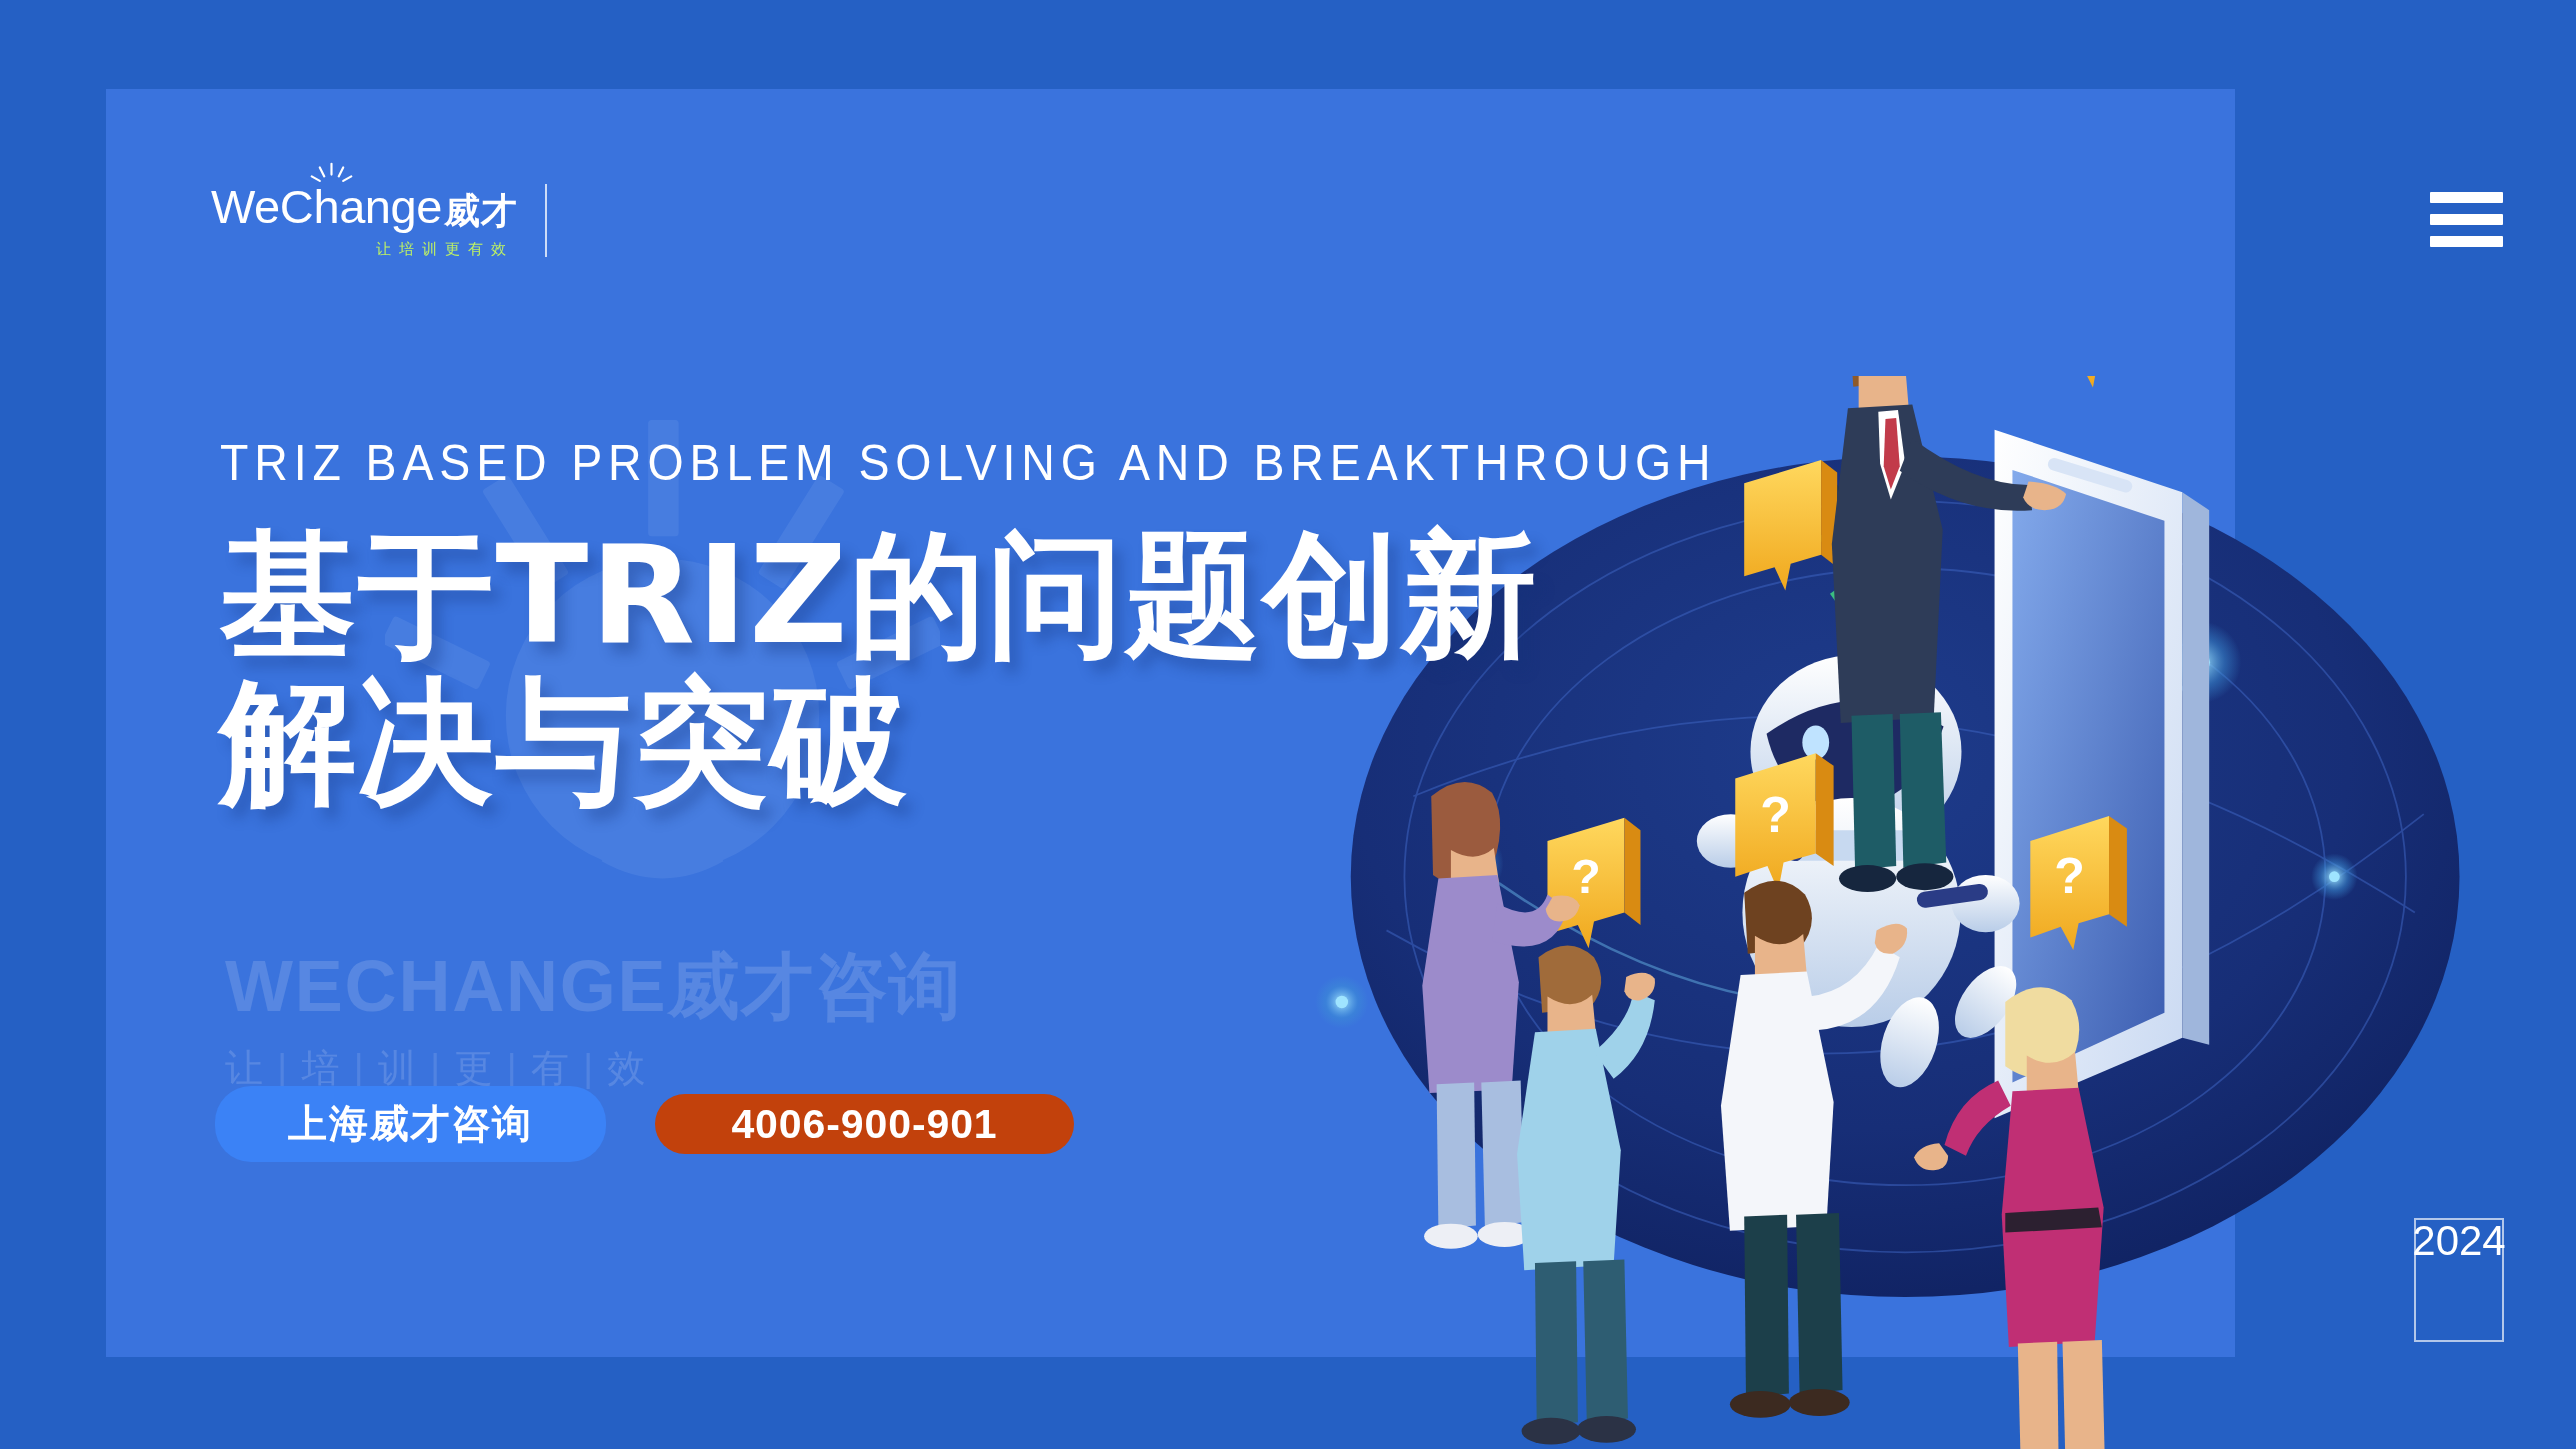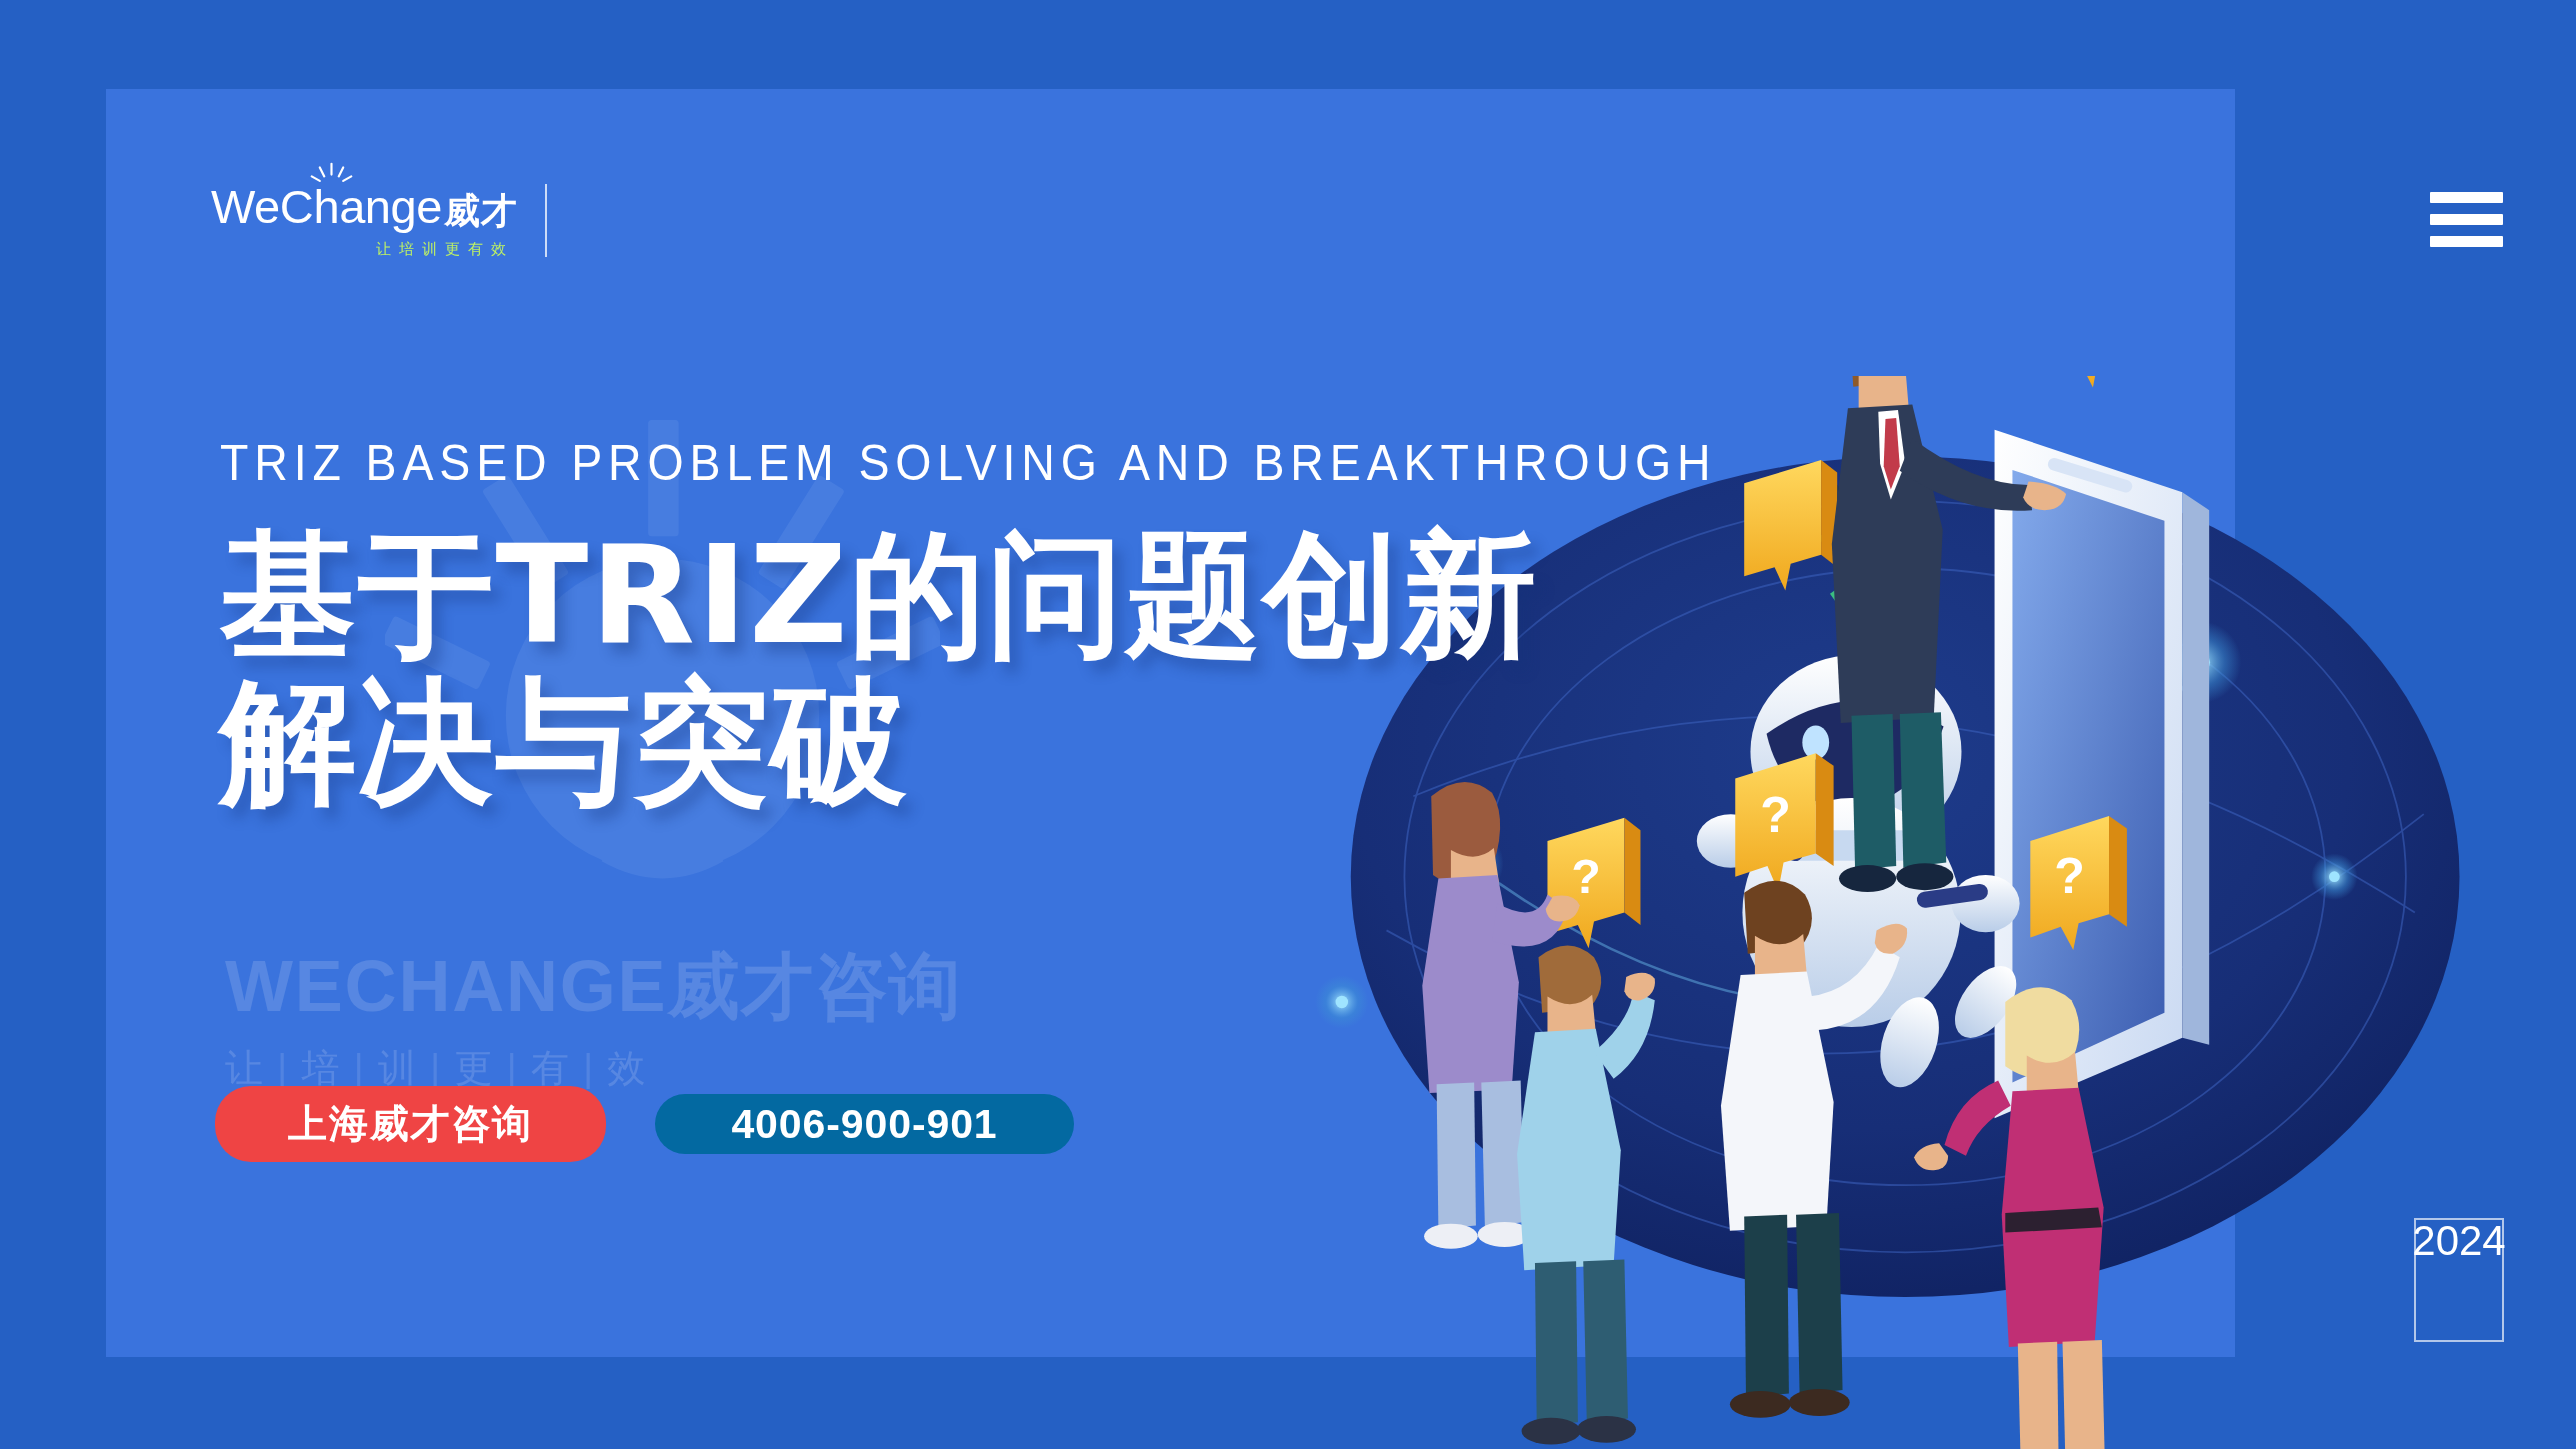--- a/index.html
+++ b/index.html
@@ -148,27 +148,27 @@
   }
   .pill{
     border-radius:36px;
     color:#fff;
     font-weight:800;
     display:flex;align-items:center;justify-content:center;
     white-space:nowrap;
     cursor:pointer;
   }
   .pill-a{
-    background:#ef4444;
+    background:#3b82f6;
     width:391px;height:76px;
     font-size:39px;
     letter-spacing:1.8px;
   }
   .pill-b{
-    background:#0369a1;
+    background:#c2410c;
     width:419px;height:60px;
     font-size:41px;
     letter-spacing:0.9px;
   }
 
   
   .site-url{
     position:absolute;
     left:222px;top:1215px;
     color:#fff;

